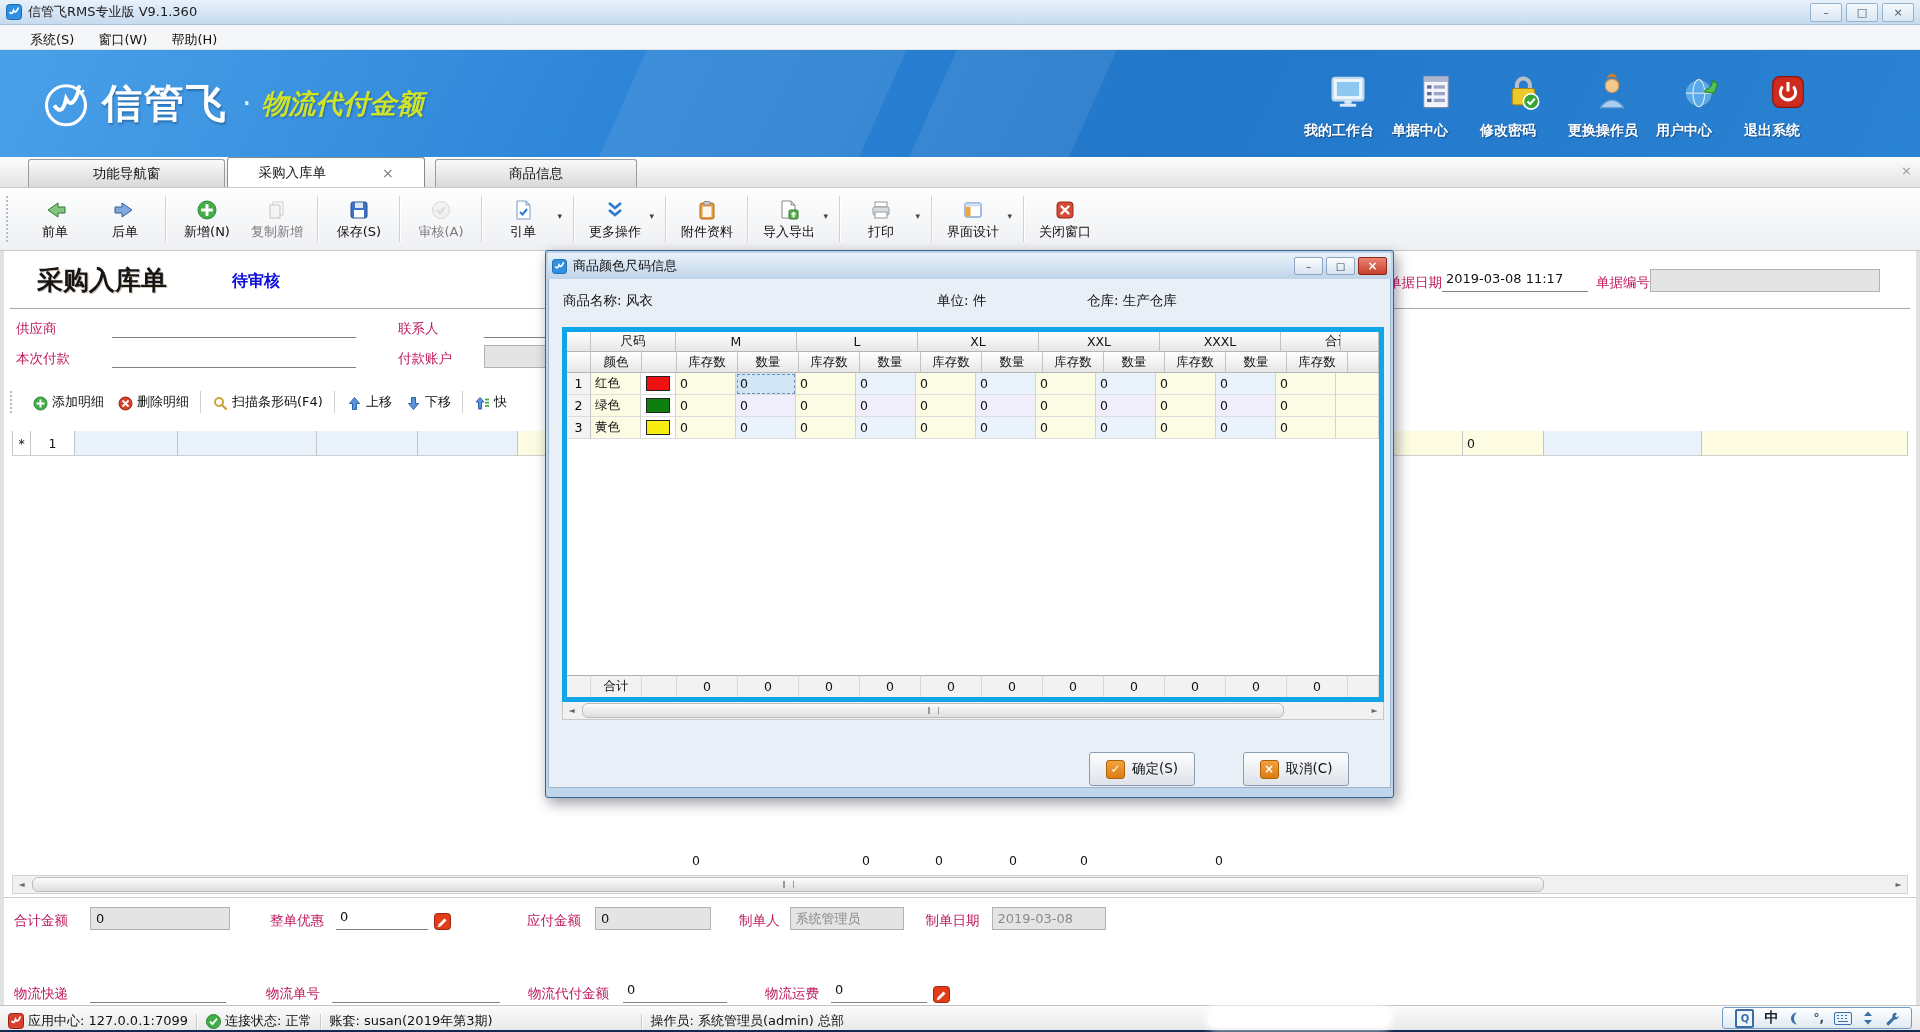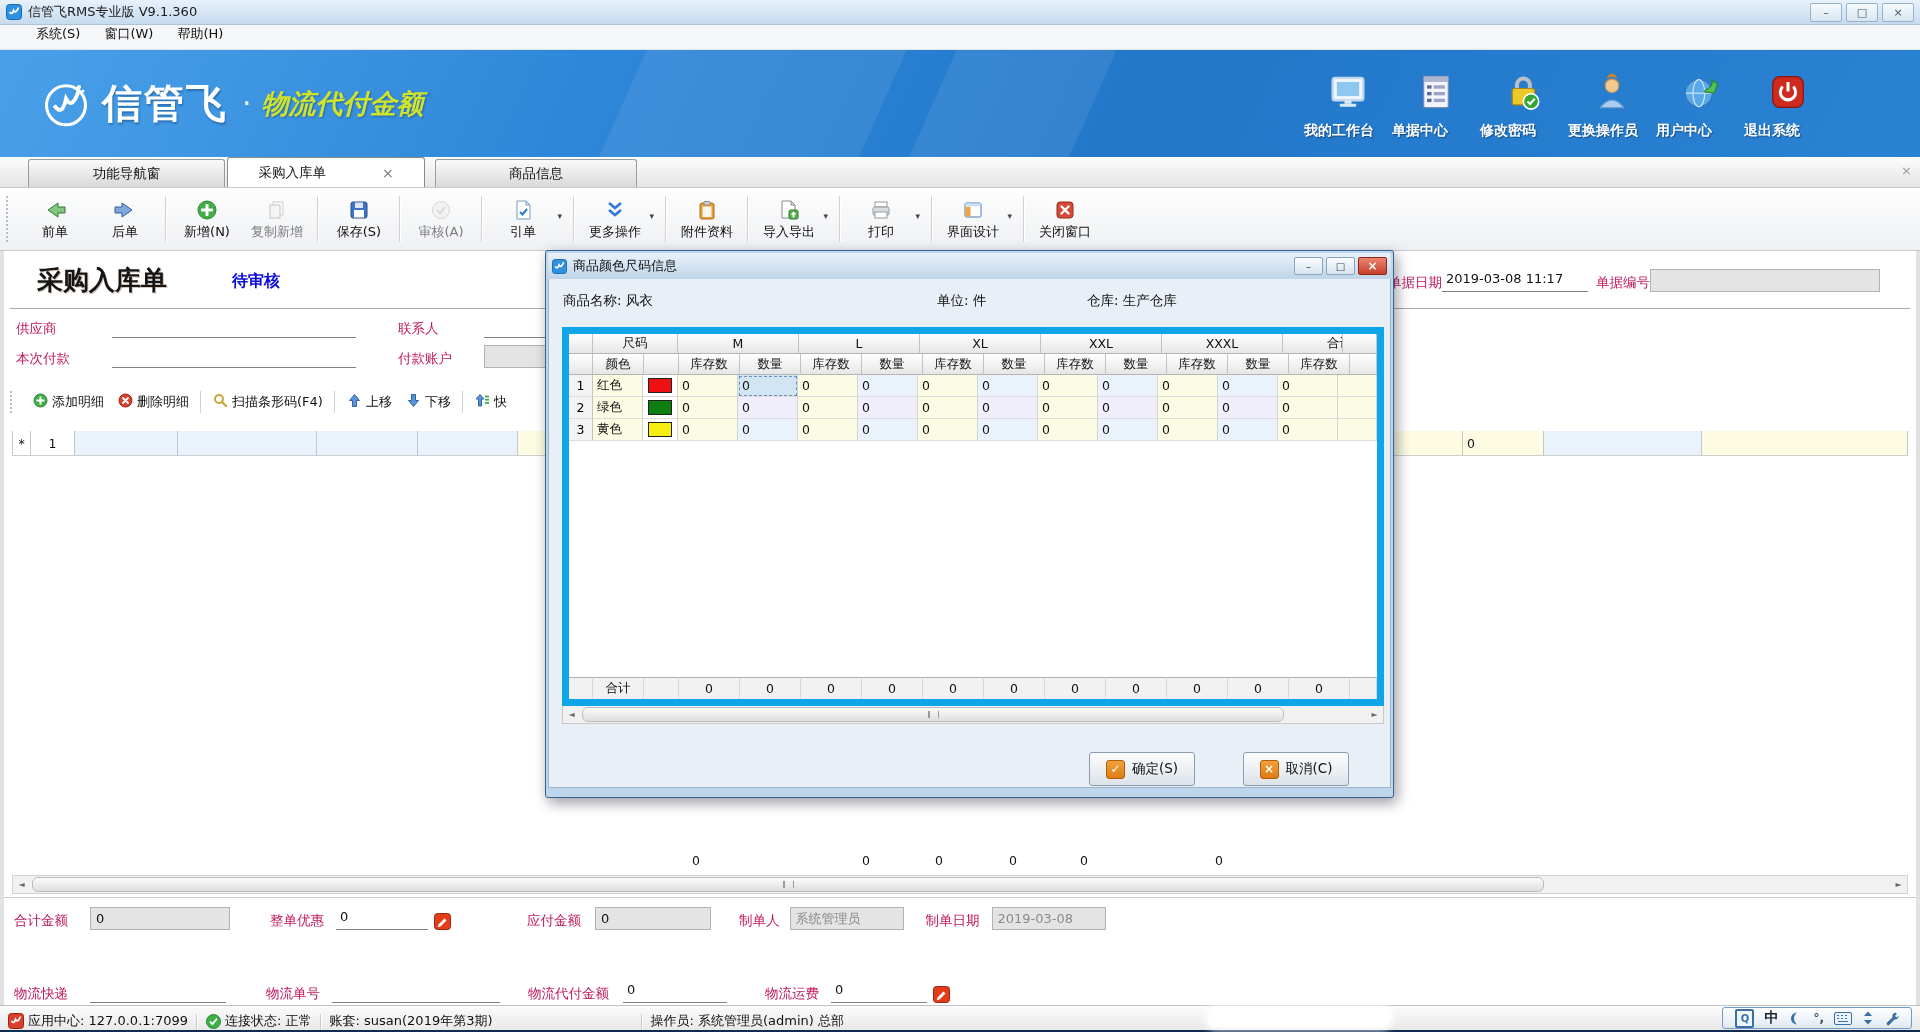--- a/index.html
+++ b/index.html
@@ -6,21 +6,21 @@
     font-family:"DejaVu Sans","Liberation Sans",sans-serif;font-size:13px;color:#111;background:#e8e8e8;}
   
   .titlebar{height:24px;background:linear-gradient(#e7f1fb,#c6dbef);border-bottom:1px solid #a9c3dd;
     display:flex;align-items:center;padding:0 6px;position:relative}
   .titlebar .ttl{margin-left:6px;font-size:13px;color:#1b1b1b}
   .winbtn{width:30px;height:17px;margin-left:4px;border:1px solid #96b1cc;border-radius:2px;
     background:linear-gradient(#f6fafd,#d9e6f2);display:flex;align-items:center;justify-content:center;
     font-size:11px;color:#456;line-height:1}
   .winctrl{position:absolute;right:6px;top:3px;display:flex}
   
-  .menubar{height:24px;background:#f4f6f8;display:flex;align-items:flex-start;padding-left:24px;border-bottom:1px solid #dfe3e8}
+  .menubar{height:24px;background:#f4f6f8;display:flex;align-items:flex-end;padding-left:18px;border-bottom:1px solid #dfe3e8}
   .menubar span{padding:0 12px;font-size:13px}
   
   .banner{height:107px;background:linear-gradient(115deg,#4aa0e8 0%,#2f87d9 30%,#2277c9 60%,#2a82d3 100%);
     position:relative;overflow:hidden;display:flex;align-items:center}
   .banner .streak{position:absolute;top:-20px;height:160px;width:260px;background:rgba(255,255,255,.08);transform:skewX(-24deg)}
   .logo{display:flex;align-items:center;margin-left:40px;z-index:2}
   .brand{color:#fff;font-size:40px;font-weight:bold;letter-spacing:2px;text-shadow:1px 2px 2px rgba(0,40,90,.35);margin-left:10px}
   .brand-dot{color:#eaf6ff;font-size:30px;margin:0 10px 0 14px}
   .slogan{color:#cfe32b;font-size:27px;font-weight:bold;font-style:italic;text-shadow:1px 1px 2px rgba(0,40,90,.4)}
   .quick{position:absolute;right:88px;top:14px;display:flex;z-index:2}
@@ -52,21 +52,21 @@
     font-size:26px;font-weight:bold;color:#151515;text-shadow:1px 1px 0 #d8c8b8}
   .doc-status{position:absolute;left:228px;top:20px;color:#0a0adf;font-size:16px;font-weight:bold}
   .lab{font-size:13.5px;color:#be185d;white-space:nowrap}
   .ul-input{border-bottom:1px solid #808080;height:20px;font-size:13px;padding:0 4px;display:inline-block}
   .box-input{background:#e4e4e4;border:1px solid #b2b2b2;height:21px;font-size:13px;padding:0 5px;display:flex;align-items:center}
   .hline{position:absolute;left:6px;right:6px;top:57px;border-top:1px solid #a8a8a8}
   .fline{position:absolute;display:flex;align-items:flex-end}
   
   .dtoolbar{position:absolute;left:0;top:136px;height:30px;display:flex;align-items:center;padding-left:6px}
   .dgrip{width:6px;height:22px;border-left:2px dotted #b9bcc0;margin-right:8px}
-  .dbtn{display:flex;align-items:flex-start;margin:0 7px;font-size:13px;white-space:nowrap}
+  .dbtn{display:flex;align-items:flex-end;margin:0 7px;font-size:13px;white-space:nowrap}
   .dbtn svg{margin-right:4px}
   .dsep{width:1px;height:22px;background:#d0d0d0;border-right:1px solid #fff;margin:0 4px}
   
   .main-grid{position:absolute;left:8px;top:180px;right:8px}
   .mg-row{display:flex;height:26px}
   .mg-row.body{height:25px}
   .mg-c{border-right:1px solid #c5c5c5;border-bottom:1px solid #b9b9b9;display:flex;align-items:center;justify-content:center;
     font-size:12.5px;overflow:hidden;flex-shrink:0}
   .mg-head .mg-c{background:linear-gradient(#ffffff,#e7e7e7)}
   .mg-head .first{border-left:1px solid #c5c5c5}
@@ -108,21 +108,21 @@
   .dlg-title .dtext{margin-left:6px;font-size:13px;color:#101010}
   .dlg-btns{margin-left:auto;display:flex}
   .dlg-btn{width:27px;height:16px;margin-left:3px;border:1px solid #8aa4bf;border-radius:2px;
     background:linear-gradient(#fbfdfe,#d7e3ef);display:flex;align-items:center;justify-content:center;font-size:10px;color:#345}
   .dlg-btn.close{background:linear-gradient(#ec8573,#c5402c);border-color:#8e2516;color:#fff;font-weight:bold;font-size:12px}
   .dlg-body{background:#e9eff6;height:508px;border:1px solid #9db4ca;border-top:none;position:relative}
   .dlg-info{position:absolute;left:0;top:0;right:0;height:44px;display:flex;align-items:center;font-size:13.5px}
   .dlg-info .pi{position:absolute;white-space:nowrap}
   
   .dlg-gridwrap{position:absolute;left:13px;top:48px;width:822px}
-  .dg{border:7px solid #0ea5e9;background:#fff;height:365px;display:flex;flex-direction:column;overflow:hidden}
+  .dg{border:5px solid #0ea5e9;background:#fff;height:365px;display:flex;flex-direction:column;overflow:hidden}
   .dg-row{display:flex;flex-shrink:0}
   .dg-head1{height:20px}.dg-head2{height:21px}.dg-data{height:22px}.dg-total{height:22px}
   .dg-c{flex-shrink:0;display:flex;align-items:center;justify-content:center;font-size:12.5px;overflow:hidden;white-space:nowrap}
   .dg-head1 .dg-c,.dg-head2 .dg-c{background:linear-gradient(#ffffff,#e6e6e6);border-right:1px solid #c3c3c3;border-bottom:1px solid #b5b5b5}
   .dg-data .dg-c{border-right:1px solid #d3d3d3;border-bottom:1px solid #dddddd}
   .w-num{width:23px}.w-cname{width:50px}.w-sw{width:34px}.w-data{width:60px}.w-sizehdr{width:84px}.w-group{width:120px}
   .dg-fill{flex:1 1 auto}
   .clipped{justify-content:flex-start;padding-left:44px;box-sizing:border-box}
   .rownum{background:#f3f3f3;border-right:1px solid #c3c3c3 !important;color:#000}
   .cname-cell{justify-content:flex-start;padding-left:4px;box-sizing:border-box}

